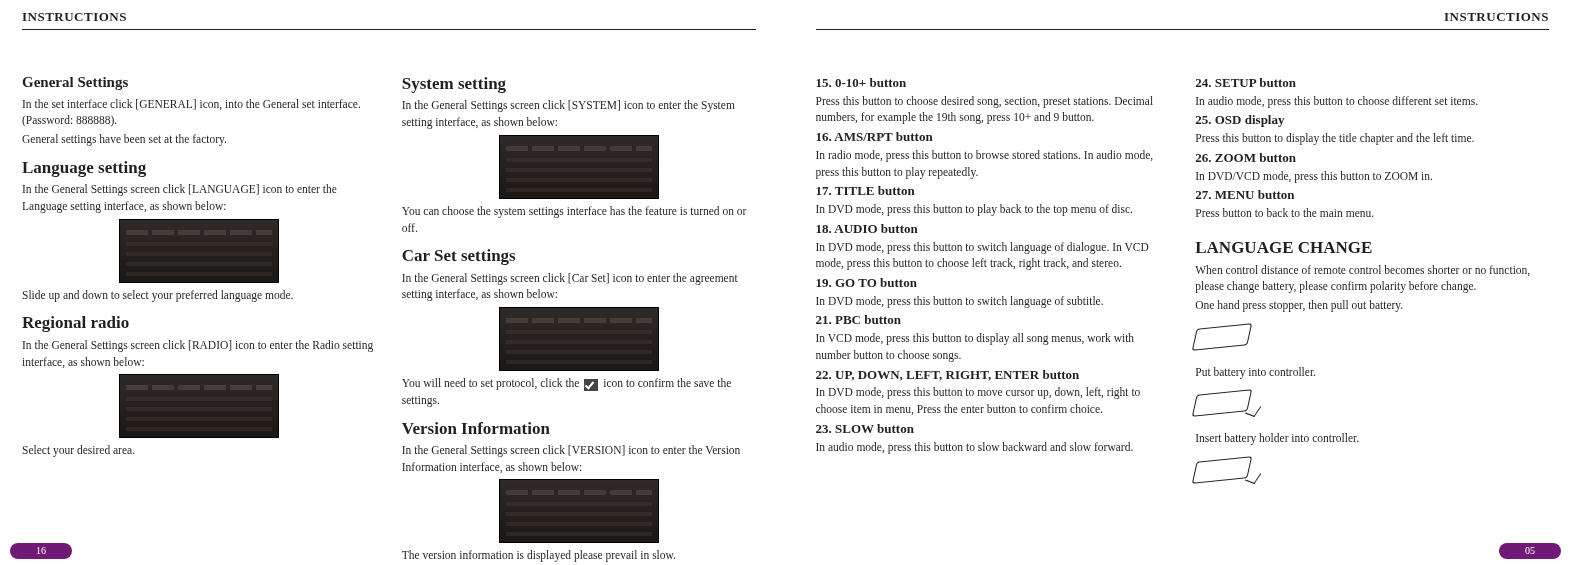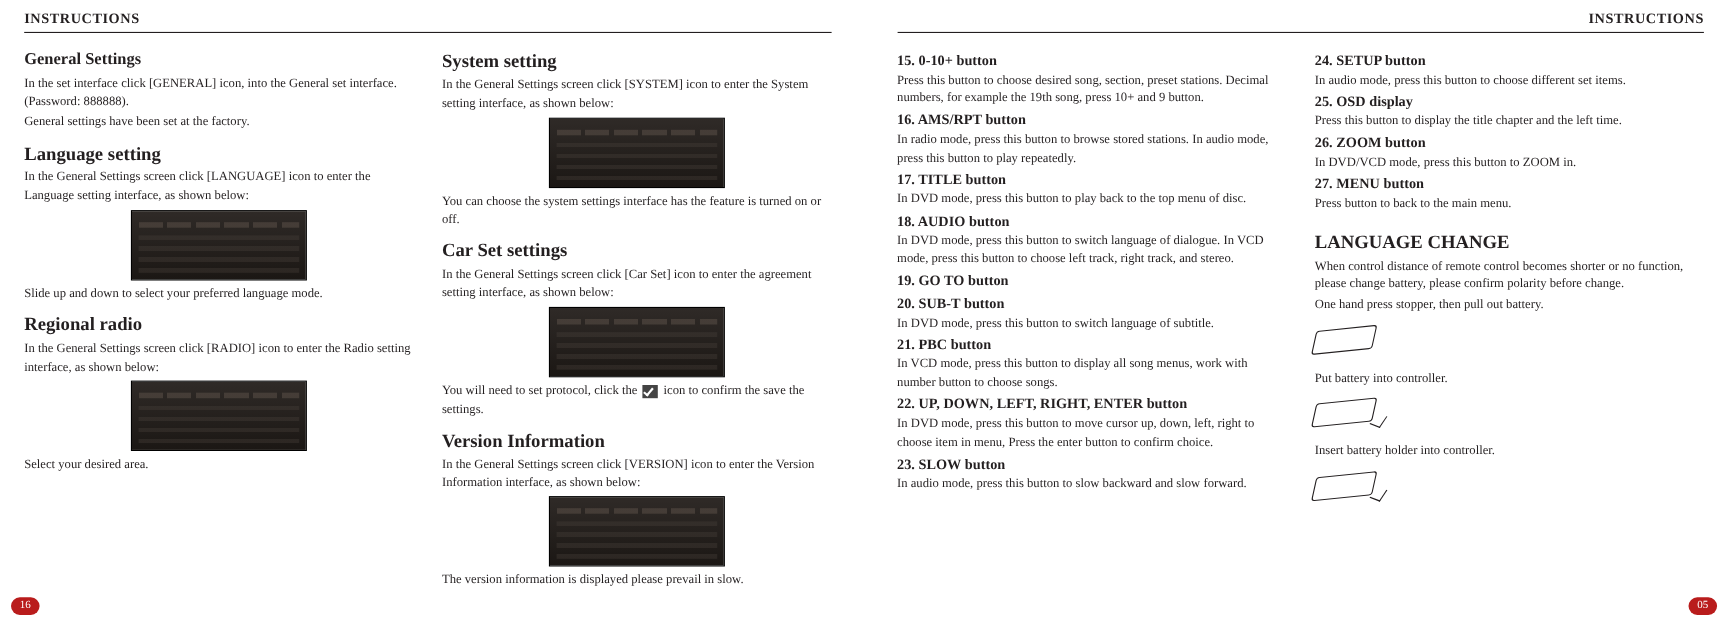--- a/index.html
+++ b/index.html
@@ -35,21 +35,21 @@
   }
   .rule {
     height: 1px;
     background: #231f20;
     margin-bottom: 14px;
   }
   .cols {
     display: flex;
     gap: 26px;
   }
-  .col { flex: 1; min-width: 0; }
+  .col { flex: 1; min-width: 0; margin-top: 28px; }
   h2.section-title {
     font-size: 15px;
     font-weight: bold;
     margin-bottom: 2px;
   }
   .subhead {
     font-weight: bold;
     font-size: 17px;
     margin-top: 8px;
     margin-bottom: 1px;
@@ -93,24 +93,24 @@
     position: absolute;
     left: 3px; top: 1px;
     width: 3px; height: 7px;
     border-right: 2px solid #fff;
     border-bottom: 2px solid #fff;
     transform: rotate(40deg);
   }
   .page-num {
     position: absolute;
     bottom: 6px;
-    background: #b91c1c;
+    background: #701a75;
     color: #fff;
     font-size: 10px;
-    padding: 1px 8px;
+    padding: 1px 26px;
     border-radius: 8px;
   }
   .page-num.left { left: 10px; }
   .page-num.right { right: 10px; }
   .bheading { font-weight: bold; font-size: 13px; margin-top: 2px; }
   .battery-diagram {
     width: 80px;
     height: 36px;
     margin: 6px 0 8px 0;
     position: relative;
@@ -193,21 +193,20 @@
     <div class="col">
       <div class="bheading">15. 0-10+ button</div>
       <p>Press this button to choose desired song,  section, preset stations. Decimal numbers, for example the 19th song,  press 10+ and 9 button.</p>
       <div class="bheading">16. AMS/RPT button</div>
       <p>In radio mode, press this button to browse stored stations. In audio mode, press this button to play repeatedly.</p>
       <div class="bheading">17. TITLE button</div>
       <p>In DVD mode, press this button to play back to the top menu of disc.</p>
       <div class="bheading">18. AUDIO button</div>
       <p>In DVD mode, press this button to switch language of dialogue. In VCD mode, press  this button to choose left track, right track, and stereo.</p>
       <div class="bheading">19. GO TO button</div>
-      <div class="bheading">20. SUB-T button</div>
       <p>In DVD mode, press this button to switch language of subtitle.</p>
       <div class="bheading">21. PBC button</div>
       <p>In VCD mode, press this button to display all  song menus, work with number button to choose songs.</p>
       <div class="bheading">22. UP, DOWN, LEFT, RIGHT, ENTER button</div>
       <p>In DVD mode, press this button to move cursor  up, down, left, right to choose item in menu, Press the enter button to confirm choice.</p>
       <div class="bheading">23. SLOW button</div>
       <p>In audio mode, press this button to slow backward and slow forward.</p>
     </div>
 
     <div class="col">

